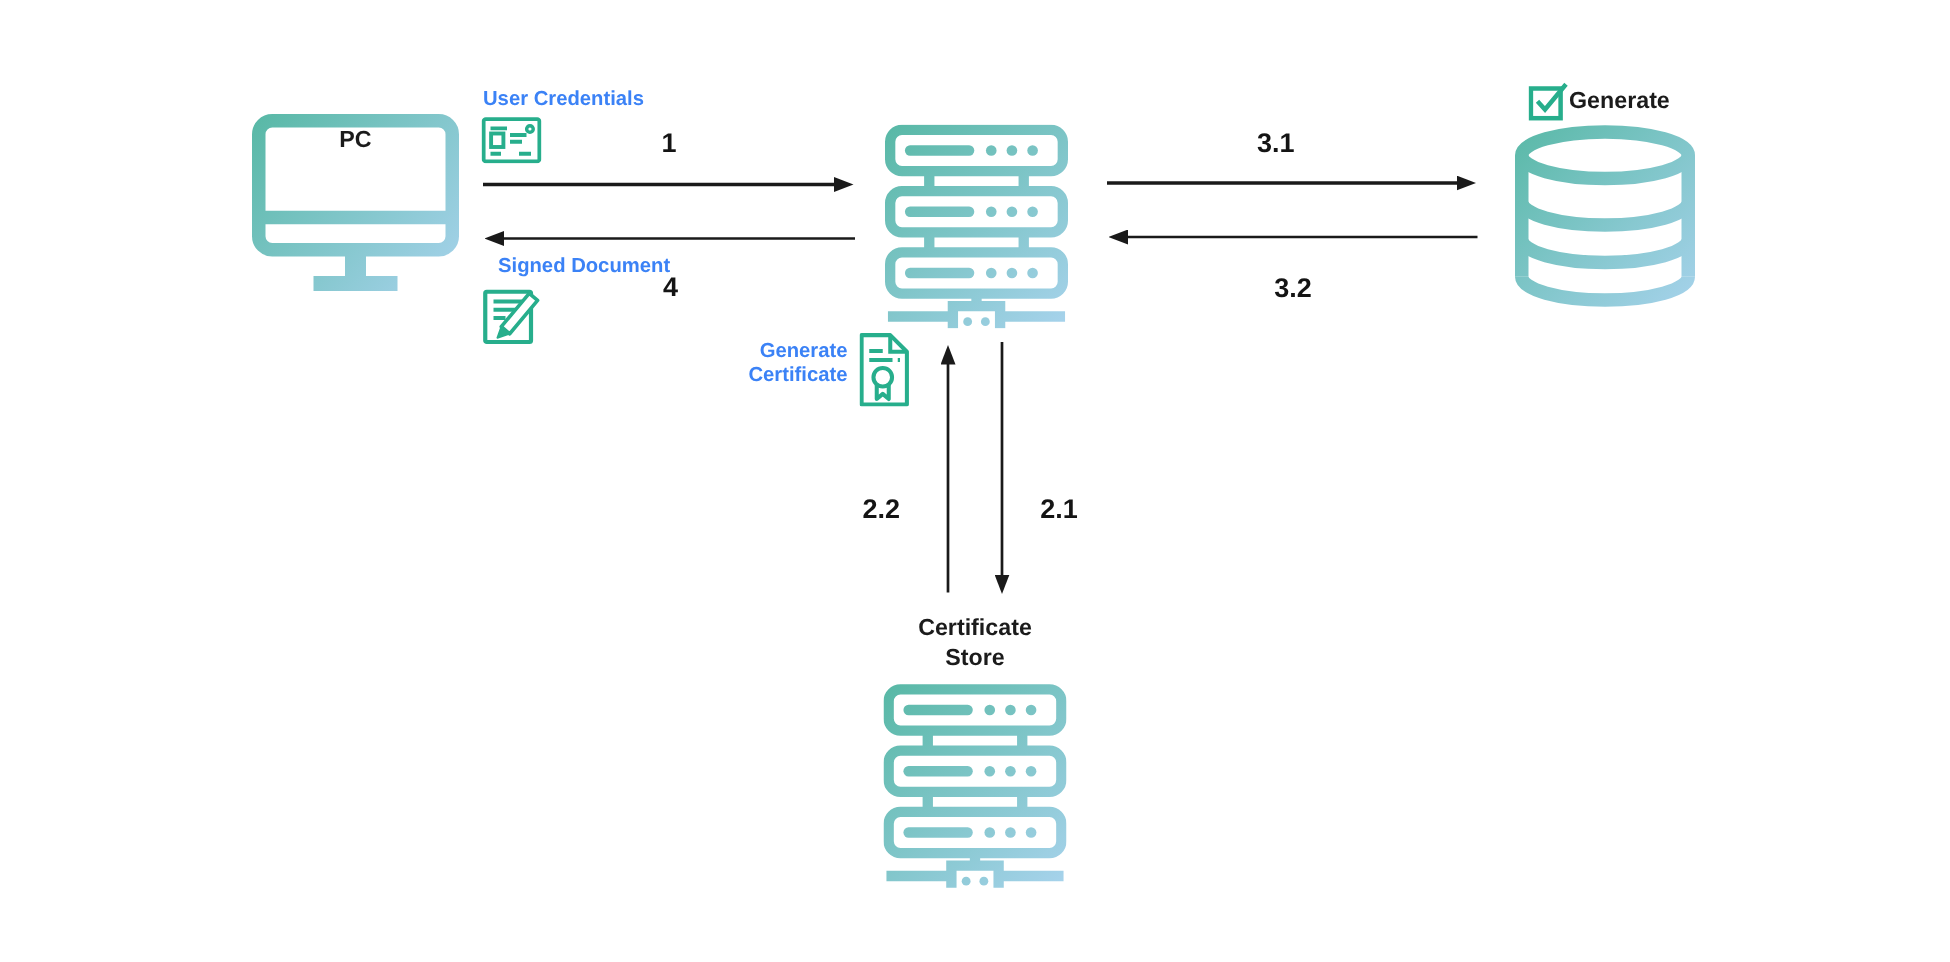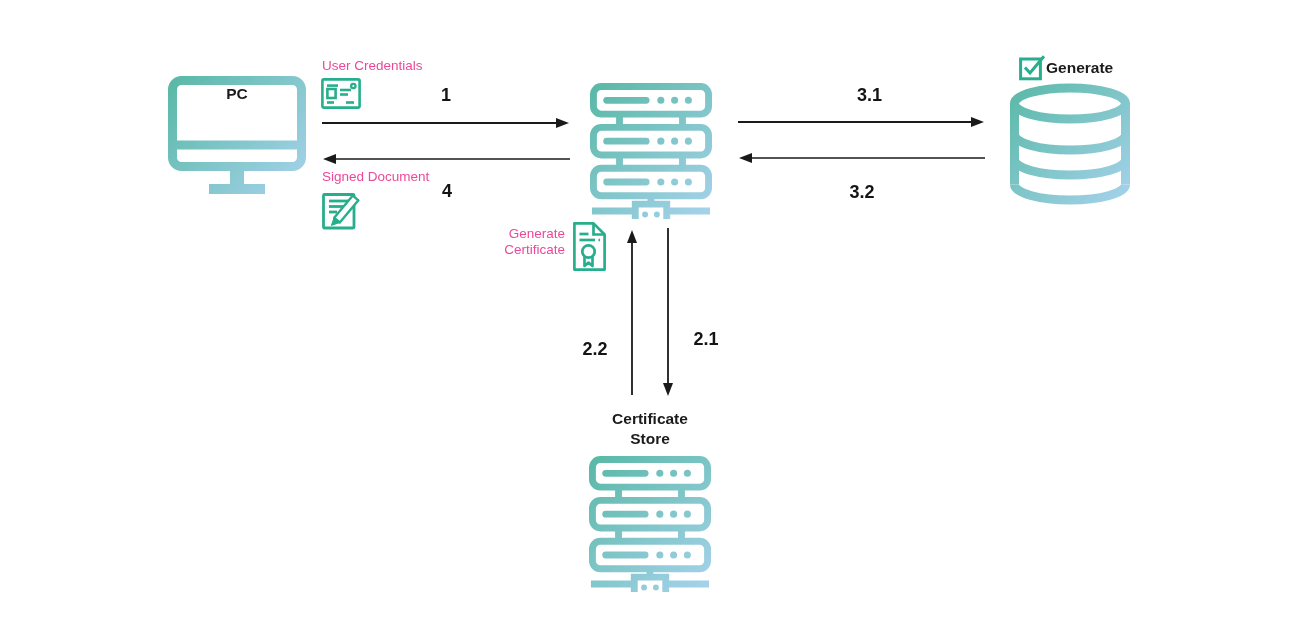--- a/index.html
+++ b/index.html
@@ -1,20 +1,20 @@
 <!DOCTYPE html>
 <html><head>
 <meta charset="utf-8">
 <style>
   html,body{margin:0;padding:0;background:#fff;}
   .canvas{position:relative;width:1300px;height:641px;background:#fff;overflow:hidden;
           font-family:"Liberation Sans",sans-serif;color:#1b1b1b;}
   .abs{position:absolute;}
   .node-label{font-size:15.5px;font-weight:700;color:#1b1b1b;text-align:center;line-height:20px;}
-  .small-label{font-size:13.5px;font-weight:400;color:#ec4899;line-height:16px;}
+  .small-label{font-size:13.5px;font-weight:700;color:#3b82f6;line-height:16px;}
   .num-label{font-size:18px;font-weight:700;color:#141414;}
   svg{display:block;}
   .overlay{position:absolute;left:0;top:0;pointer-events:none;}
 </style>
 </head>
 <body>
 
 <div class="canvas">
 
   <div class="abs node-label" style="left:168px;top:46px;width:138px;margin-top:38px;">PC</div>
@@ -43,21 +43,21 @@
         <line x1="19" y1="12" x2="30" y2="12"></line>
         <line x1="19" y1="16.5" x2="27" y2="16.5"></line>
         <circle cx="32.3" cy="8" r="2.2" stroke-width="2.3"></circle>
         <line x1="6" y1="24.5" x2="13" y2="24.5"></line>
         <line x1="25" y1="24.5" x2="33" y2="24.5"></line>
       </g>
     </svg>
   </div>
   <div class="abs num-label" style="left:426px;top:85px;width:40px;text-align:center;">1</div>
 
-  <div class="abs small-label" style="left:322px;top:169px;">Signed Document</div>
+  <div class="abs small-label" style="left:332px;top:169px;">Signed Document</div>
   <div class="abs" style="left:322px;top:190px;">
     <svg width="41" height="40" viewBox="0 0 41 40">
       <g fill="none" stroke="#27AE8C" stroke-width="2.8">
         <rect x="1.5" y="4.5" width="30.5" height="33.5" rx="1"></rect>
         <line x1="7" y1="11" x2="26" y2="11"></line>
         <line x1="7" y1="16.5" x2="26" y2="16.5"></line>
         <line x1="7" y1="22" x2="15" y2="22"></line>
       </g>
       <path d="M 12.2 27.8 L 30.8 5.6 L 36.4 10.3 L 17.8 32.5 Z" fill="#ffffff" stroke="#27AE8C" stroke-width="2.4" stroke-linejoin="round"></path>
       <path d="M 12.2 27.8 L 17.8 32.5 L 9.6 35.2 Z" fill="#27AE8C" stroke="#27AE8C" stroke-width="1.2" stroke-linejoin="round"></path>
@@ -118,21 +118,21 @@
         <path d="M 20.5 1.4 V 12.5 H 31.6"></path>
         <line x1="6.5" y1="12" x2="15.5" y2="12"></line>
         <line x1="6.5" y1="18" x2="22" y2="18"></line>
         <line x1="25.5" y1="18" x2="27" y2="18"></line>
         <circle cx="15.5" cy="29.5" r="6.2"></circle>
         <path d="M 11.5 34.5 V 44 L 15.5 40.6 L 19.5 44 V 34.5" stroke-linejoin="round"></path>
       </g>
     </svg>
   </div>
 
-  <div class="abs num-label" style="left:575px;top:339px;width:40px;text-align:center;">2.2</div>
+  <div class="abs num-label" style="left:575px;top:329px;width:40px;text-align:left;">2.2</div>
   <div class="abs num-label" style="left:686px;top:329px;width:40px;text-align:center;">2.1</div>
 
   <div class="abs node-label" style="left:575px;top:409px;width:150px;">
     <div>Certificate</div>
     <div>Store</div>
   </div>
   <div class="abs" style="left:589px;top:456px;">
     <svg width="122" height="136" viewBox="0 0 124 138">
       <defs>
         <linearGradient id="gs2" gradientUnits="userSpaceOnUse" x1="0" y1="0" x2="124" y2="138">
@@ -167,21 +167,21 @@
           <circle cx="100" cy="59" r="3.6"></circle>
         <circle cx="72" cy="100.5" r="3.6"></circle>
           <circle cx="86" cy="100.5" r="3.6"></circle>
           <circle cx="100" cy="100.5" r="3.6"></circle>
         <circle cx="56" cy="133.5" r="3"></circle>
           <circle cx="68" cy="133.5" r="3"></circle>
       </g>
     </svg>
   </div>
 
-  <div class="abs num-label" style="left:838px;top:85px;width:44px;text-align:right;">3.1</div>
+  <div class="abs num-label" style="left:838px;top:85px;width:44px;text-align:left;">3.1</div>
   <div class="abs num-label" style="left:840px;top:182px;width:44px;text-align:center;">3.2</div>
 
   <div class="abs" style="left:1019px;top:54px;">
     <svg width="27" height="27" viewBox="0 0 27 27">
       <rect x="1.6" y="5" width="19.8" height="19.8" fill="none" stroke="#27AE8C" stroke-width="3"></rect>
       <path d="M 6 13.5 L 11 19 L 25 2.2" fill="none" stroke="#27AE8C" stroke-width="3"></path>
     </svg>
   </div>
   <div class="abs node-label" style="left:1046px;top:58px;text-align:left;">Generate</div>
   <div class="abs" style="left:1008px;top:82px;">

